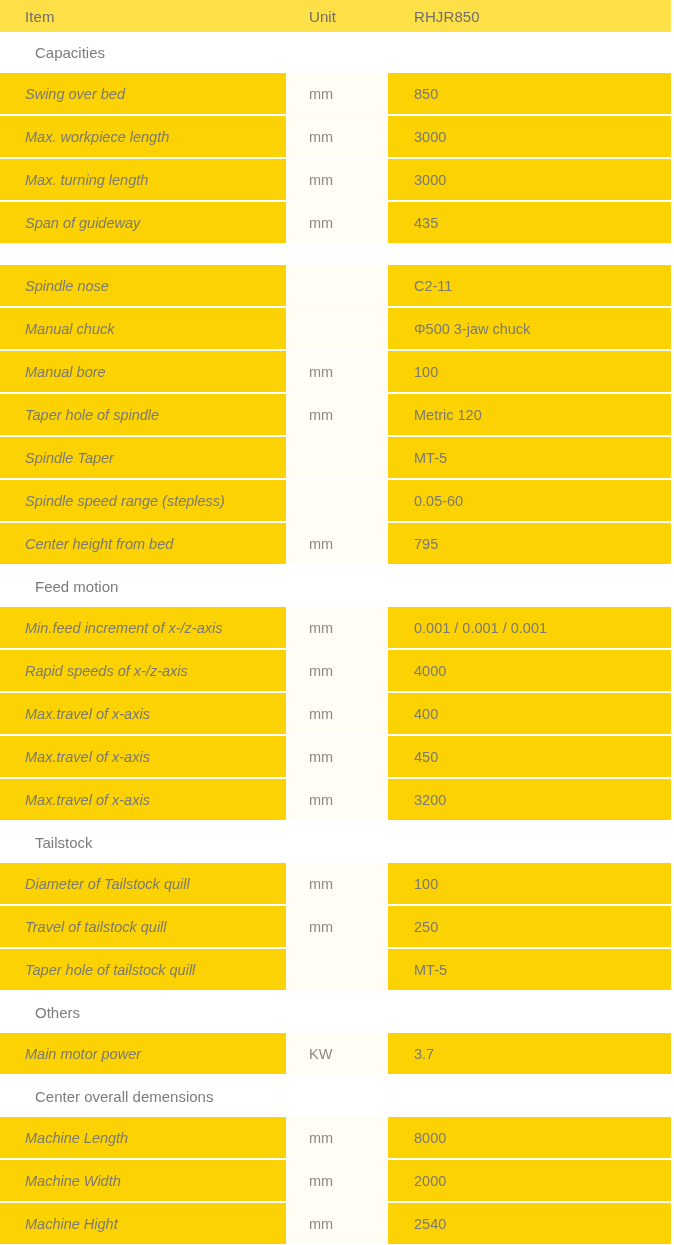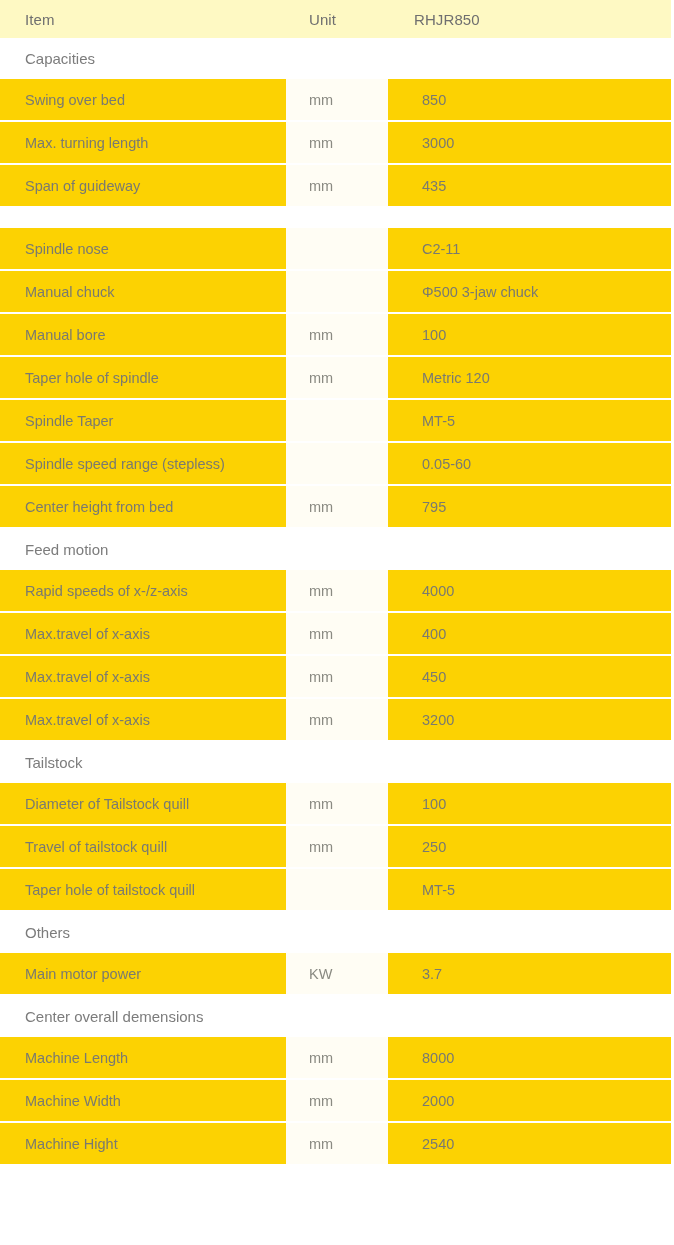--- a/index.html
+++ b/index.html
@@ -22,40 +22,40 @@
     table-layout: fixed;
     background: #ffffff;
   }
 
   .spec-table col.col-item  { width: 286px; }
   .spec-table col.col-unit  { width: 102px; }
   .spec-table col.col-model { width: 286px; }
 
   
   tr.header-row > th {
-    background: #fef9c3;
-    height: 38px;
+    background: #fde047;
+    height: 32px;
     padding: 0 0 0 25px;
     margin: 0;
     font-weight: normal;
     font-size: 15px;
     color: #6f6f6f;
     text-align: left;
     vertical-align: middle;
     border: none;
     letter-spacing: .1px;
   }
   tr.header-row > th.h-unit  { padding-left: 23px; }
   tr.header-row > th.h-model { padding-left: 26px; }
 
   
   tr.section-row > td {
     background: #ffffff;
     height: 41px;
-    padding: 0 0 0 25px;
+    padding: 0 0 0 35px;
     font-size: 15px;
     color: #7c7c7c;
     text-align: left;
     vertical-align: middle;
     border: none;
     white-space: nowrap;
   }
   tr.section-row.spacer-row > td {
     height: 20px;
   }
@@ -68,29 +68,30 @@
     text-align: left;
     vertical-align: middle;
     border: none;
     border-bottom: 2px solid #ffffff;
     white-space: nowrap;
     overflow: hidden;
   }
   tr.data-row > td.c-item {
     background: #fcd202;
     padding: 0 0 0 25px;
+    font-style: italic;
   }
   tr.data-row > td.c-unit {
     background: #fffdf4;
     padding: 0 8px 0 23px;
     color: #8a8a82;
   }
   tr.data-row > td.c-model {
     background: #fcd202;
-    padding: 0 0 0 34px;
+    padding: 0 0 0 26px;
   }
 
   
   .right-gutter {
     position: absolute;
     top: 0;
     left: 671px;
     width: 3px;
     height: 1245px;
     background: #ffffff;
@@ -121,20 +122,25 @@
     <tbody id="table-body">
         <tr class="section-row">
           <td colspan="3">Capacities</td>
         </tr>
         <tr class="data-row">
           <td class="c-item">Swing over bed</td>
           <td class="c-unit">mm</td>
           <td class="c-model">850</td>
         </tr>
         <tr class="data-row">
+          <td class="c-item">Max. workpiece length</td>
+          <td class="c-unit">mm</td>
+          <td class="c-model">3000</td>
+        </tr>
+        <tr class="data-row">
           <td class="c-item">Max. turning length</td>
           <td class="c-unit">mm</td>
           <td class="c-model">3000</td>
         </tr>
         <tr class="data-row">
           <td class="c-item">Span of guideway</td>
           <td class="c-unit">mm</td>
           <td class="c-model">435</td>
         </tr>
         <tr class="section-row spacer-row">
@@ -170,20 +176,25 @@
           <td class="c-unit"></td>
           <td class="c-model">0.05-60</td>
         </tr>
         <tr class="data-row">
           <td class="c-item">Center height from bed</td>
           <td class="c-unit">mm</td>
           <td class="c-model">795</td>
         </tr>
         <tr class="section-row">
           <td colspan="3">Feed motion</td>
+        </tr>
+        <tr class="data-row">
+          <td class="c-item">Min.feed increment of x-/z-axis</td>
+          <td class="c-unit">mm</td>
+          <td class="c-model">0.001 / 0.001 / 0.001</td>
         </tr>
         <tr class="data-row">
           <td class="c-item">Rapid speeds of x-/z-axis</td>
           <td class="c-unit">mm</td>
           <td class="c-model">4000</td>
         </tr>
         <tr class="data-row">
           <td class="c-item">Max.travel of x-axis</td>
           <td class="c-unit">mm</td>
           <td class="c-model">400</td>

